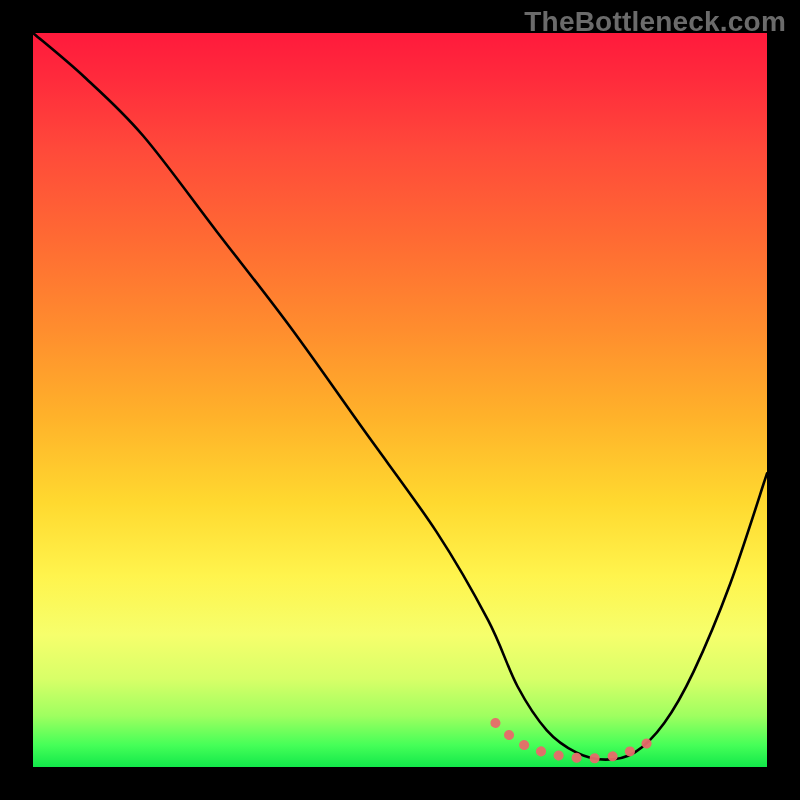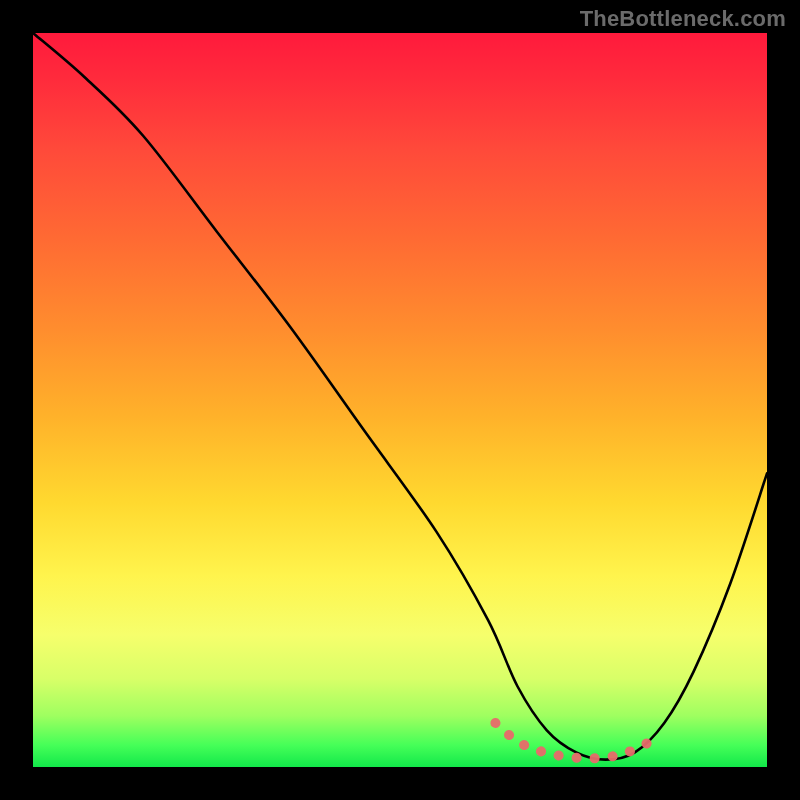--- a/index.html
+++ b/index.html
@@ -15,21 +15,21 @@
     position: relative;
     width: 800px;
     height: 800px;
     background: #000;
   }
   .watermark {
     position: absolute;
     top: 6px;
     right: 14px;
     color: #6b6b6b;
-    font-size: 22px;
+    font-size: 28px;
     font-weight: 600;
     letter-spacing: 0.2px;
     z-index: 10;
   }
   .plot-outer {
     position: absolute;
     left: 33px;
     top: 33px;
     width: 734px;
     height: 734px;

